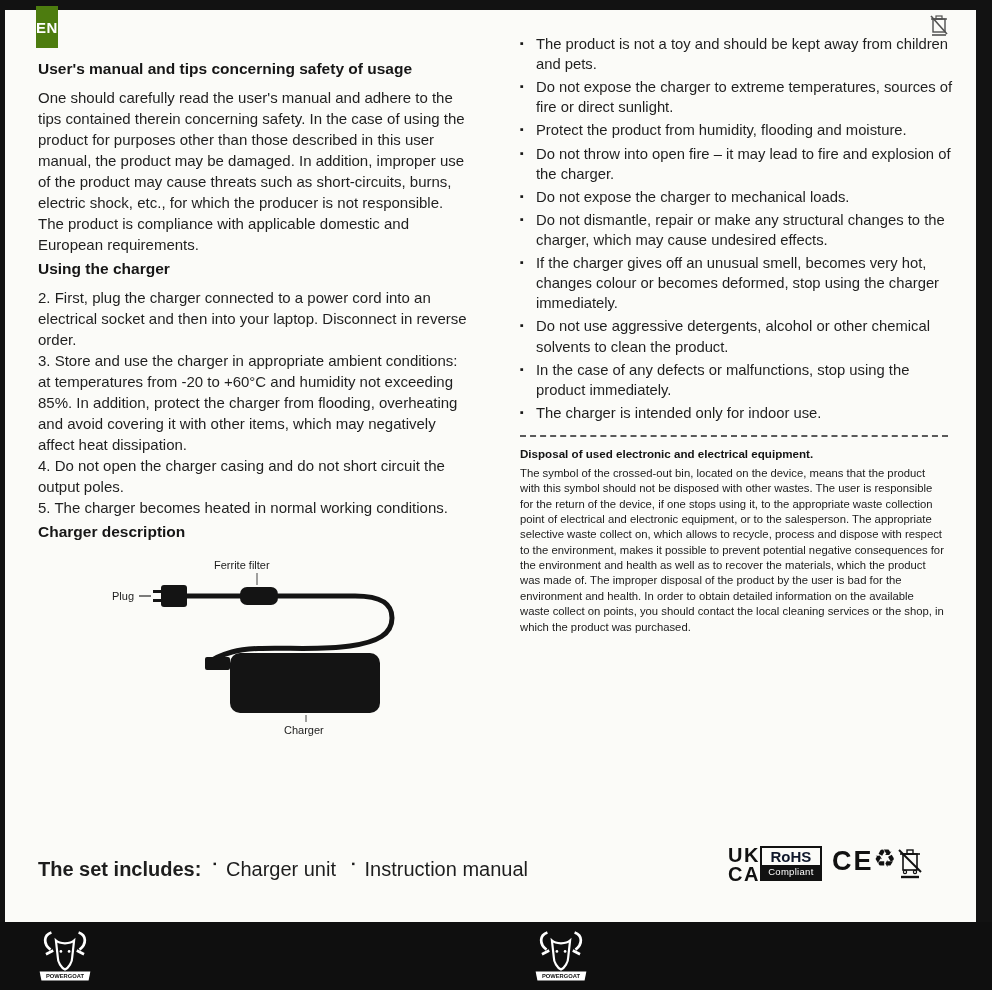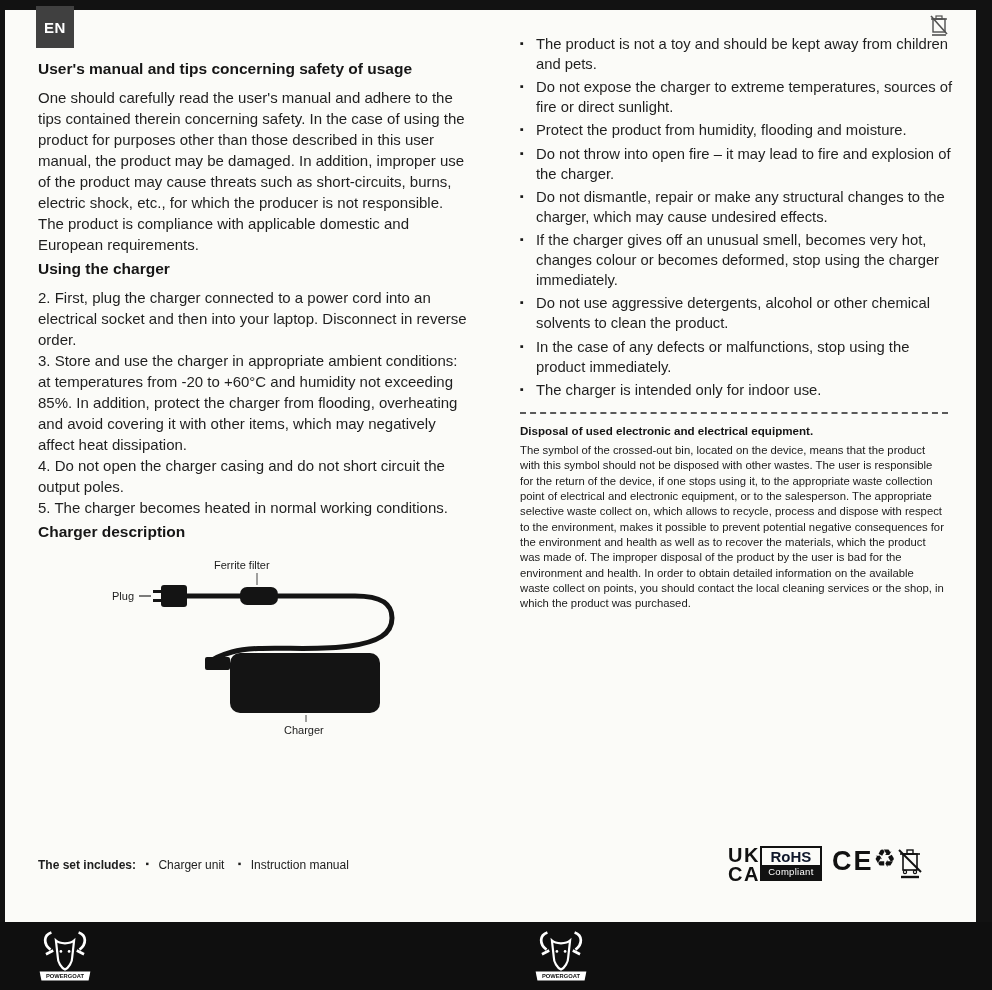--- a/index.html
+++ b/index.html
@@ -3,39 +3,39 @@
 <meta charset="utf-8">
 <style>
   html,body{margin:0;padding:0;}
   body{width:992px;height:990px;position:relative;background:#e9e9e6;font-family:"Liberation Sans",sans-serif;}
   .page{position:absolute;inset:0;background:#fbfbf8;overflow:hidden;}
   
   .bar-top{position:absolute;top:0;left:0;width:100%;height:10px;background:#121212;}
   .bar-left{position:absolute;top:0;left:0;width:5px;height:100%;background:#121212;}
   .bar-right{position:absolute;top:0;right:0;width:16px;height:100%;background:#121212;}
   .footer{position:absolute;left:0;bottom:0;width:100%;height:68px;background:#0f0f0f;}
-  .en-badge{position:absolute;left:36px;top:6px;width:38px;height:42px;background:#404040;color:#fff;
+  .en-badge{position:absolute;left:36px;top:6px;width:22px;height:42px;background:#4d7c0f;color:#fff;
             display:flex;align-items:center;justify-content:center;font-weight:bold;font-size:15px;letter-spacing:.5px;}
   
   .col-left{position:absolute;left:38px;top:60px;width:432px;color:#1f1f1f;}
   .col-right{position:absolute;left:520px;top:34px;width:436px;color:#1f1f1f;}
   h3{font-size:15.5px;font-weight:700;color:#161616;margin:0 0 9px 0;}
   .col-left h3{margin-top:5px;}
   .col-left h3:first-child{margin-top:0;}
   .body-text{font-size:15px;line-height:1.4;margin:0 0 2px 0;}
   .step{font-size:15px;line-height:1.4;margin:0;}
   
   ul.remarks{list-style:none;margin:0;padding:0;}
   ul.remarks li{position:relative;padding-left:16px;font-size:14.8px;line-height:1.36;margin-bottom:3px;}
   ul.remarks li::before{content:"▪";position:absolute;left:0;top:0;font-size:11px;line-height:1.8;color:#161616;}
   .divider{border:none;border-top:2px dashed #5a5a5a;margin:12px 0 10px 0;width:428px;}
   .disposal-h{font-size:11.6px;font-weight:700;margin:0 0 6px 0;color:#141414;}
   .disposal-t{font-size:11.3px;line-height:1.36;margin:0;color:#202020;width:424px;}
   
-  .set-row{position:absolute;left:38px;top:858px;font-size:12px;color:#1d1d1d;}
+  .set-row{position:absolute;left:38px;top:858px;font-size:20px;color:#1d1d1d;}
   .set-label{font-weight:700;margin-right:6px;}
   .set-item{position:relative;padding-left:13px;margin-right:10px;}
   .set-item::before{content:"▪";position:absolute;left:0;top:0;font-size:10px;}
   
   .diagram{margin:6px 0 0 72px;}
   .diagram text{font-family:"Liberation Sans",sans-serif;fill:#1c1c1c;}
   
   .marks{position:absolute;left:728px;top:846px;display:flex;align-items:flex-start;}
   .ukca{font-weight:800;font-size:20px;line-height:.95;letter-spacing:1.5px;color:#111;}
   .rohs{border:2px solid #111;text-align:center;min-width:58px;}
@@ -105,20 +105,21 @@
     <span class="set-item">Charger unit</span>
     <span class="set-item">Instruction manual</span>
   </div>
 
   <div class="col-right">
     <ul class="remarks">
       <li>The product is not a toy and should be kept away from children and pets.</li>
       <li>Do not expose the charger to extreme temperatures, sources of fire or direct sunlight.</li>
       <li>Protect the product from humidity, flooding and moisture.</li>
       <li>Do not throw into open fire – it may lead to fire and explosion of the charger.</li>
+      <li>Do not expose the charger to mechanical loads.</li>
       <li>Do not dismantle, repair or make any structural changes to the charger, which may cause undesired effects.</li>
       <li>If the charger gives off an unusual smell, becomes very hot, changes colour or becomes deformed, stop using the charger immediately.</li>
       <li>Do not use aggressive detergents, alcohol or other chemical solvents to clean the product.</li>
       <li>In the case of any defects or malfunctions, stop using the product immediately.</li>
       <li>The charger is intended only for indoor use.</li>
     </ul>
 
     <hr class="divider">
 
     <p class="disposal-h">Disposal of used electronic and electrical equipment.</p>

